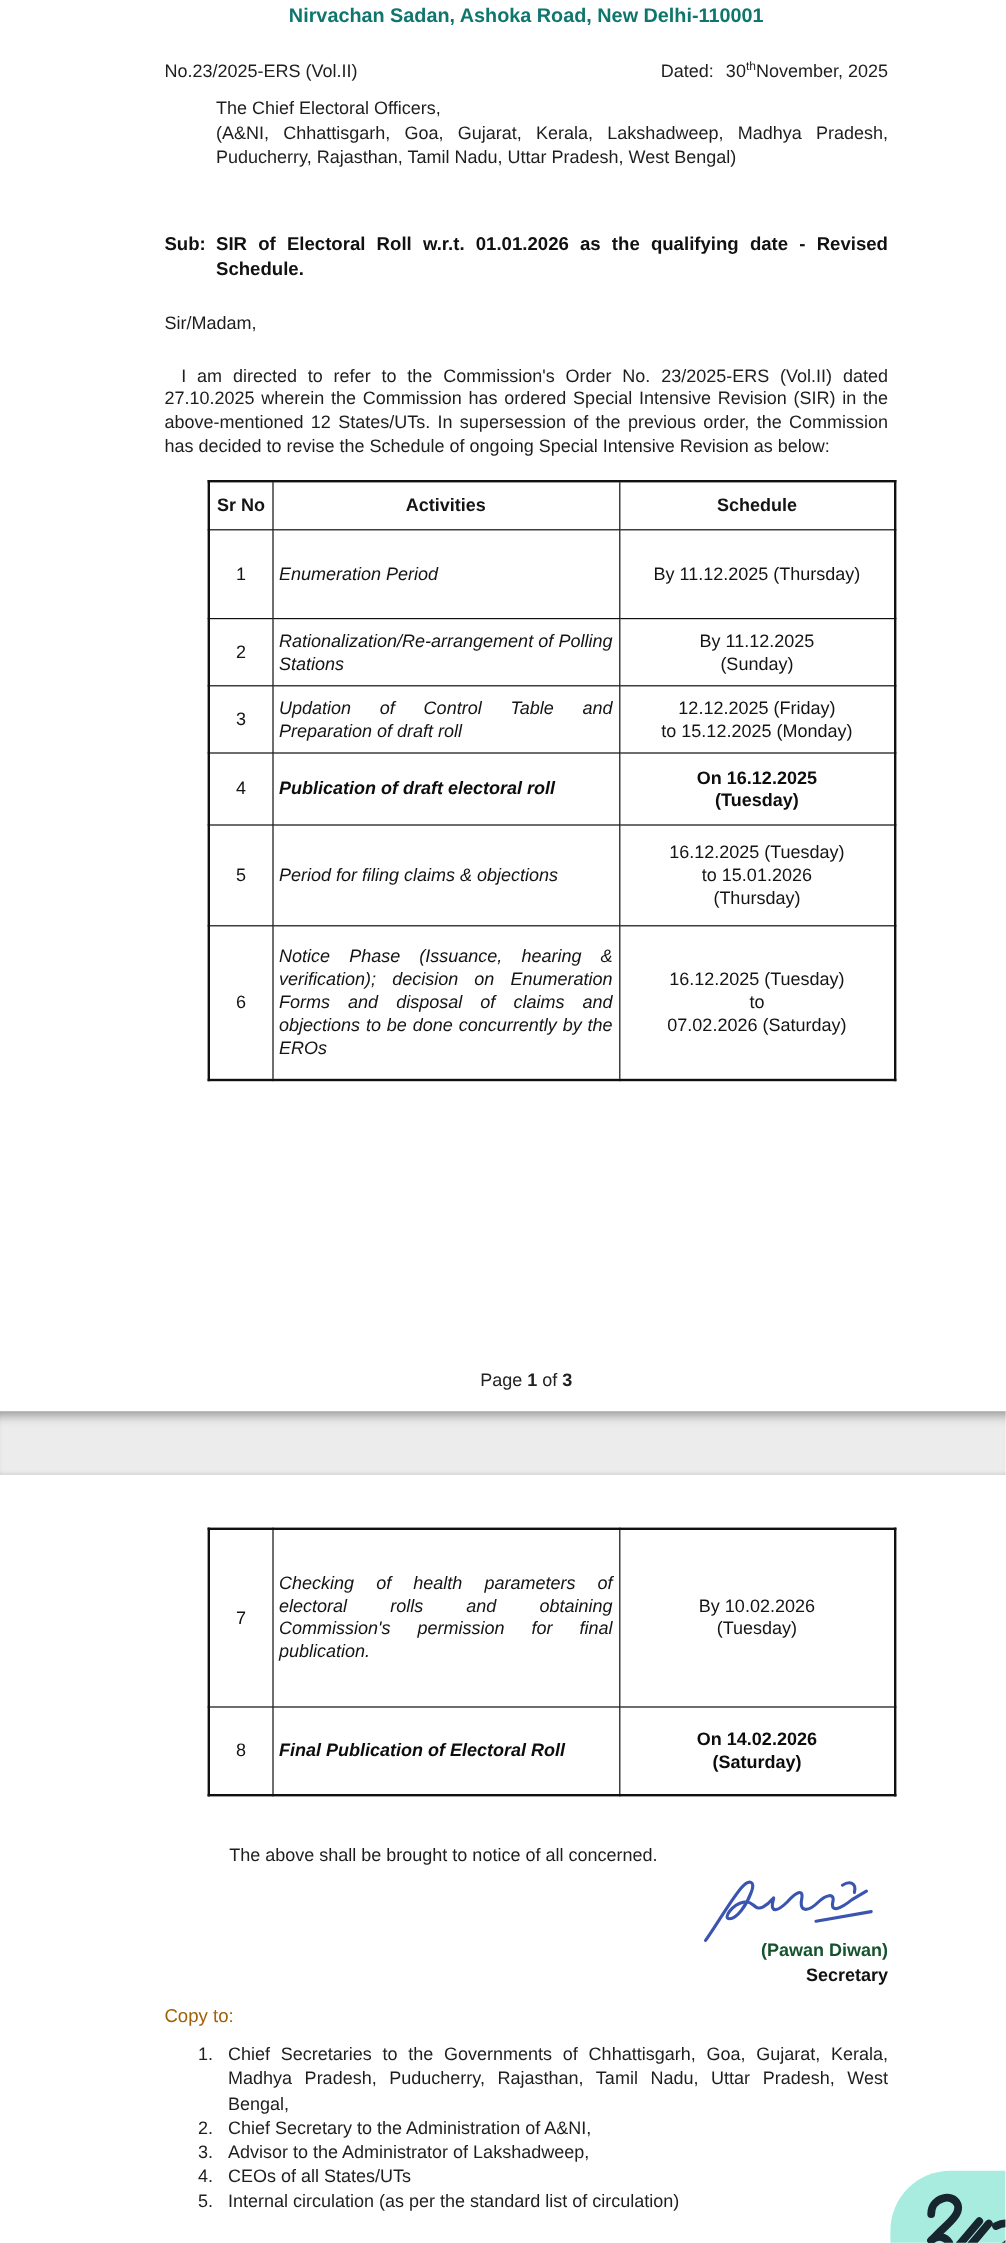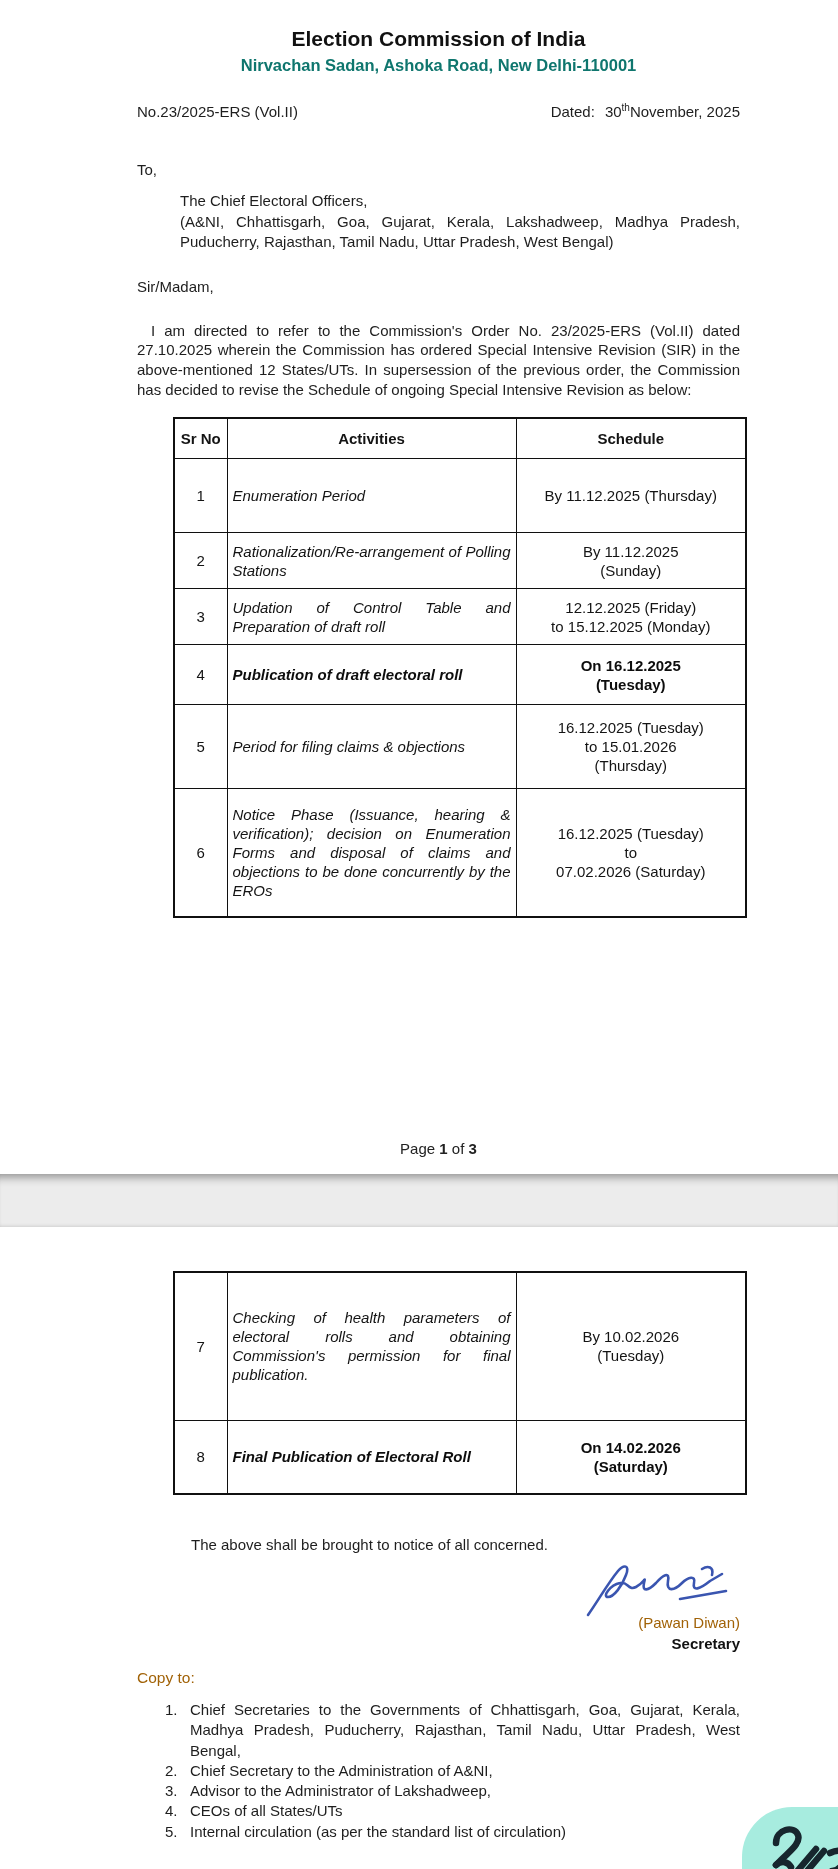--- a/index.html
+++ b/index.html
@@ -57,54 +57,56 @@
   tr.h84{height:84px;} tr.h128{height:128px;} tr.h148{height:148px;}
   .emph{font-weight:bold;color:#0d0d0d;}
   .p1footer{
     position:absolute;left:137px;right:98px;bottom:16px;text-align:center;
     font-size:15px;line-height:18px;color:#222;
   }
   .p1footer b{font-weight:bold;}
   .closing-note{margin-top:40px;font-size:15px;line-height:20px;text-indent:54px;}
   .sig-block{margin-top:6px;text-align:right;font-size:15px;line-height:19px;}
   .sig-scribble{display:inline-block;margin-right:6px;}
-  .sig-name{font-weight:normal;color:#a16207;margin-top:-8px;}
+  .sig-name{font-weight:bold;color:#14532d;margin-top:-8px;}
   .sig-title{font-weight:bold;color:#111;margin-top:2px;}
   .copy-to{margin-top:15px;font-size:15.5px;font-weight:normal;color:#a16207;line-height:20px;}
   .copy-list{margin-top:12px;font-size:15px;line-height:20.3px;}
   .copy-item{display:flex;margin-left:28px;}
   .copy-num{flex:0 0 25px;}
   .copy-text{flex:1;}
   .copy-text.j{text-align:justify;}
   .page-badge{
     position:absolute;right:0;bottom:0;width:96px;height:106px;
     background:#a7ecdf;border-radius:50px 0 0 0;overflow:hidden;
   }
   .page-badge svg{position:absolute;right:-14px;bottom:4px;}
 </style>
 </head>
 <body>
 
 <div class="page page1">
   <div class="page-inner">
-    <div class="org-title">Election Commission of India</div>
     <div class="org-address">Nirvachan Sadan, Ashoka Road, New Delhi-110001</div>
 
     <div class="ref-row">
       <span>No.23/2025-ERS (Vol.II)</span>
       <span class="date-part"><span class="date-label">Dated:</span><span>30</span><sup>th</sup><span>November, 2025</span></span>
     </div>
 
-    <div class="to-line">To,</div>
 
     <div class="addr-block">
       <div>The Chief Electoral Officers,</div>
       <div class="addr-states">(A&amp;NI, Chhattisgarh, Goa, Gujarat, Kerala, Lakshadweep, Madhya Pradesh, Puducherry, Rajasthan, Tamil Nadu, Uttar Pradesh, West Bengal)</div>
     </div>
 
+    <div class="subject-row">
+      <div class="subject-label">Sub:</div>
+      <div class="subject-text">SIR of Electoral Roll w.r.t. 01.01.2026 as the qualifying date - Revised Schedule.</div>
+    </div>
 
     <div class="salutation">Sir/Madam,</div>
 
     <div class="body-para">I am directed to refer to the Commission's Order No. 23/2025-ERS (Vol.II) dated 27.10.2025 wherein the Commission has ordered Special Intensive Revision (SIR) in the above-mentioned 12 States/UTs. In supersession of the previous order, the Commission has decided to revise the Schedule of ongoing Special Intensive Revision as below:</div>
 
     <table class="sched t1">
       <colgroup>
           <col class="c-sr">
           <col class="c-act">
           <col class="c-sch">

